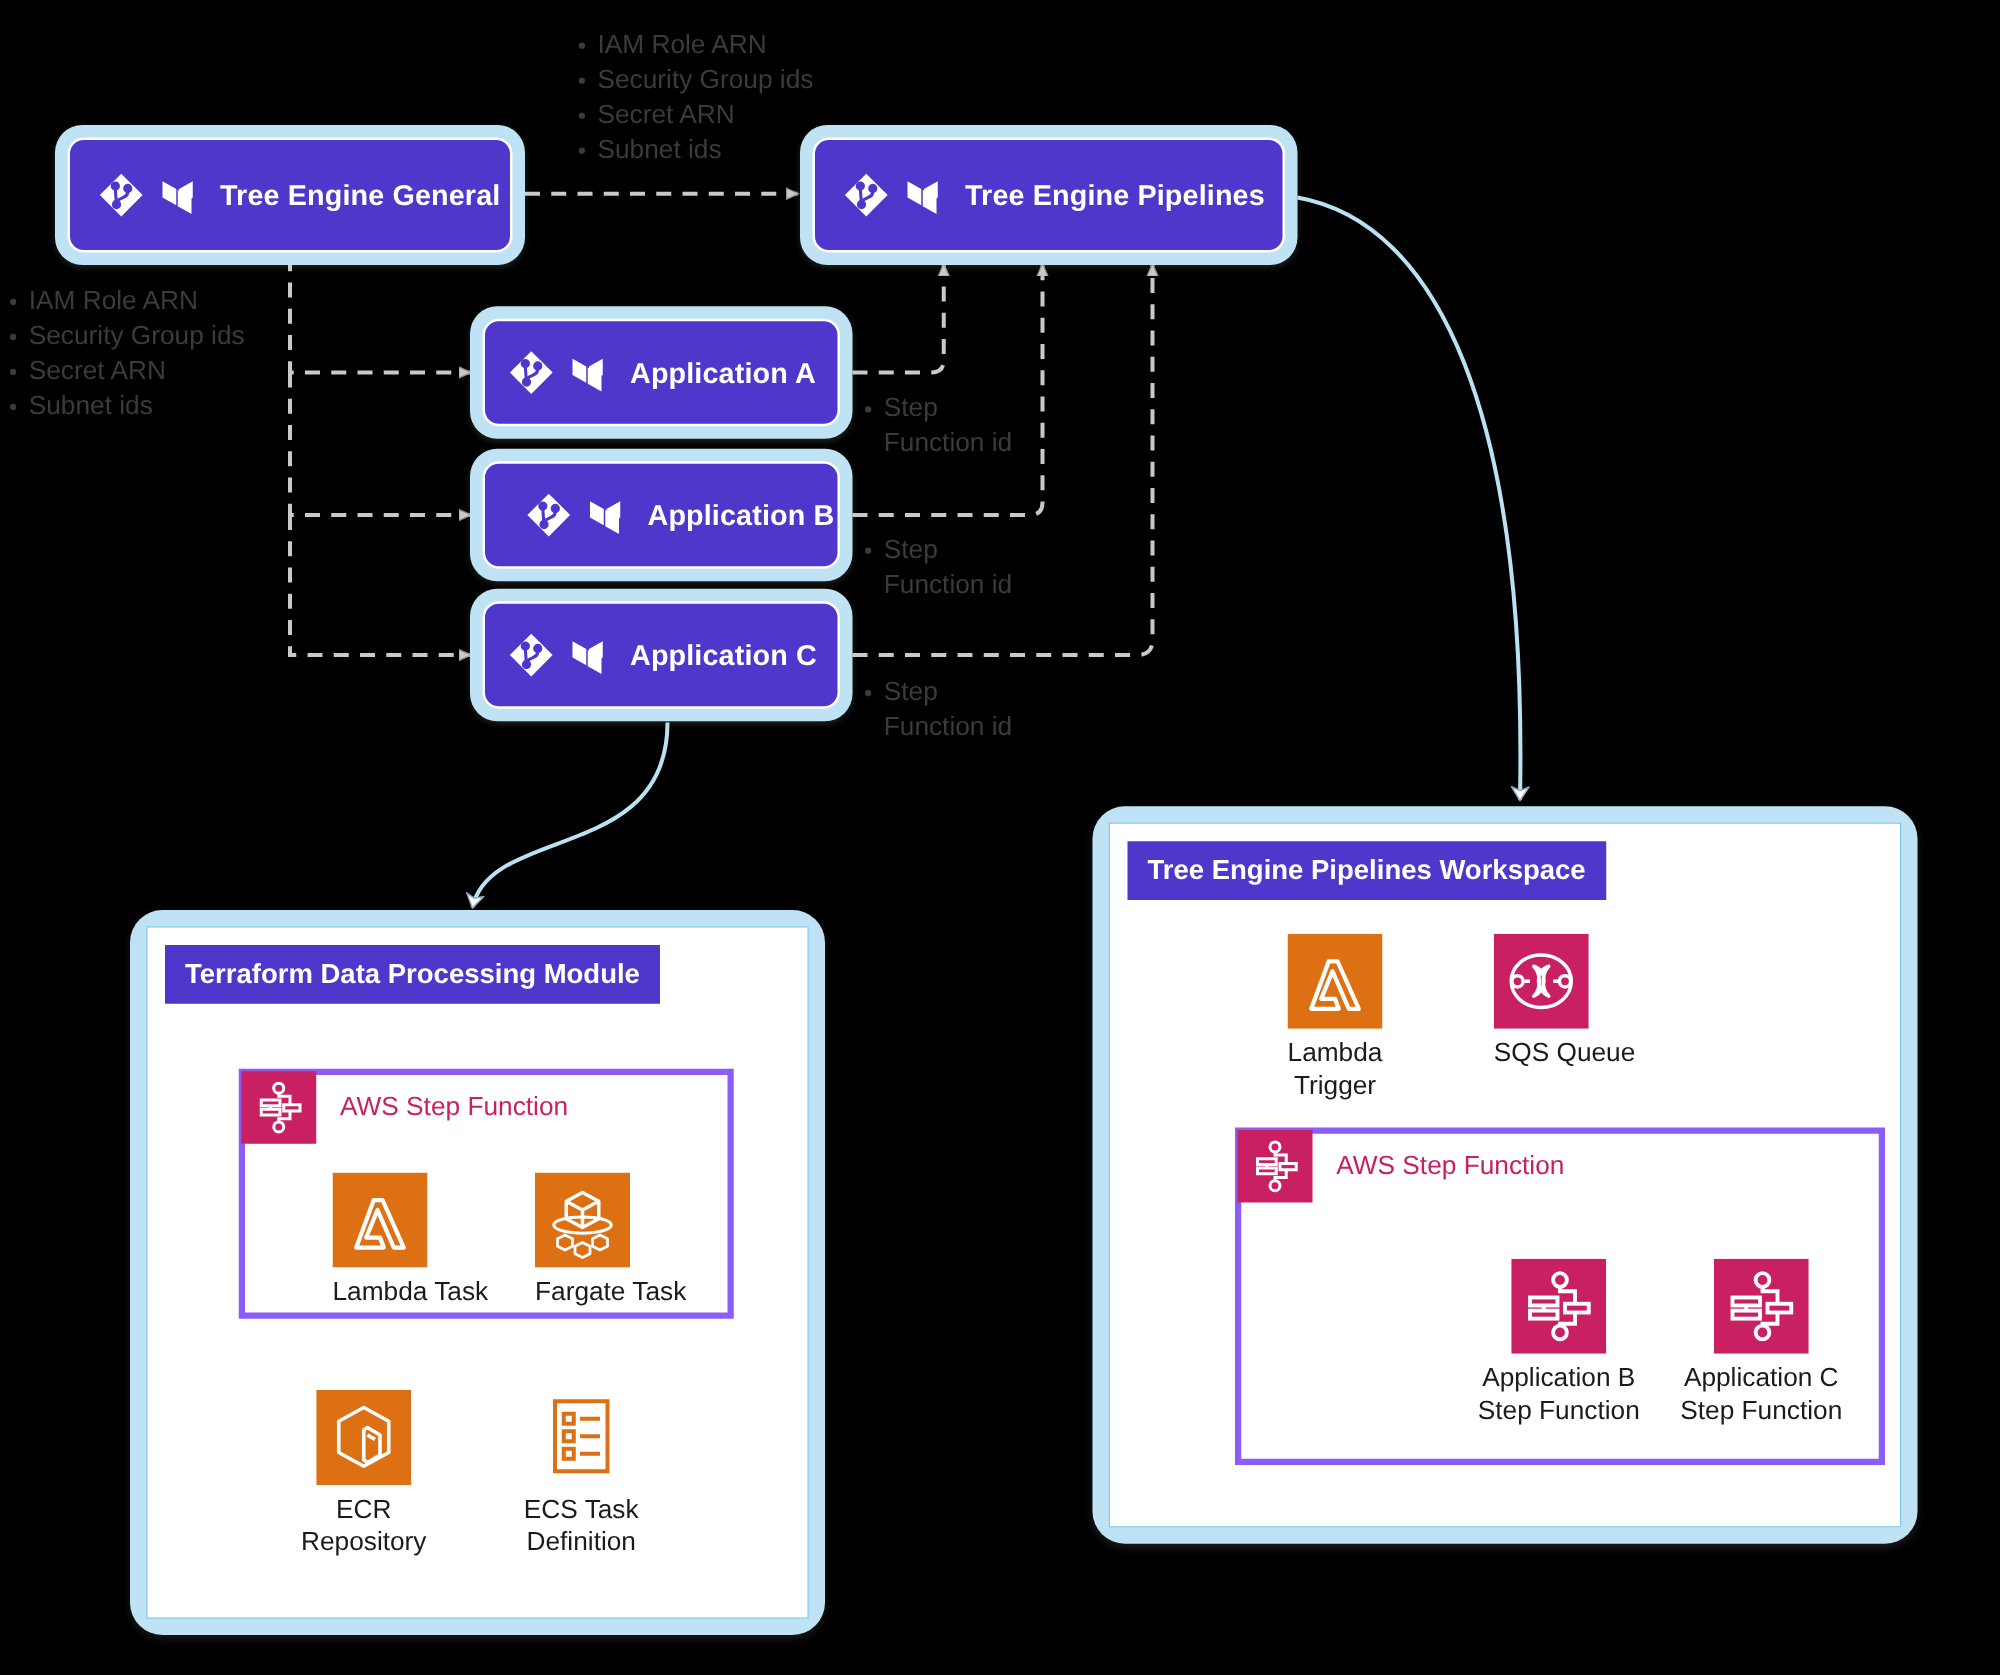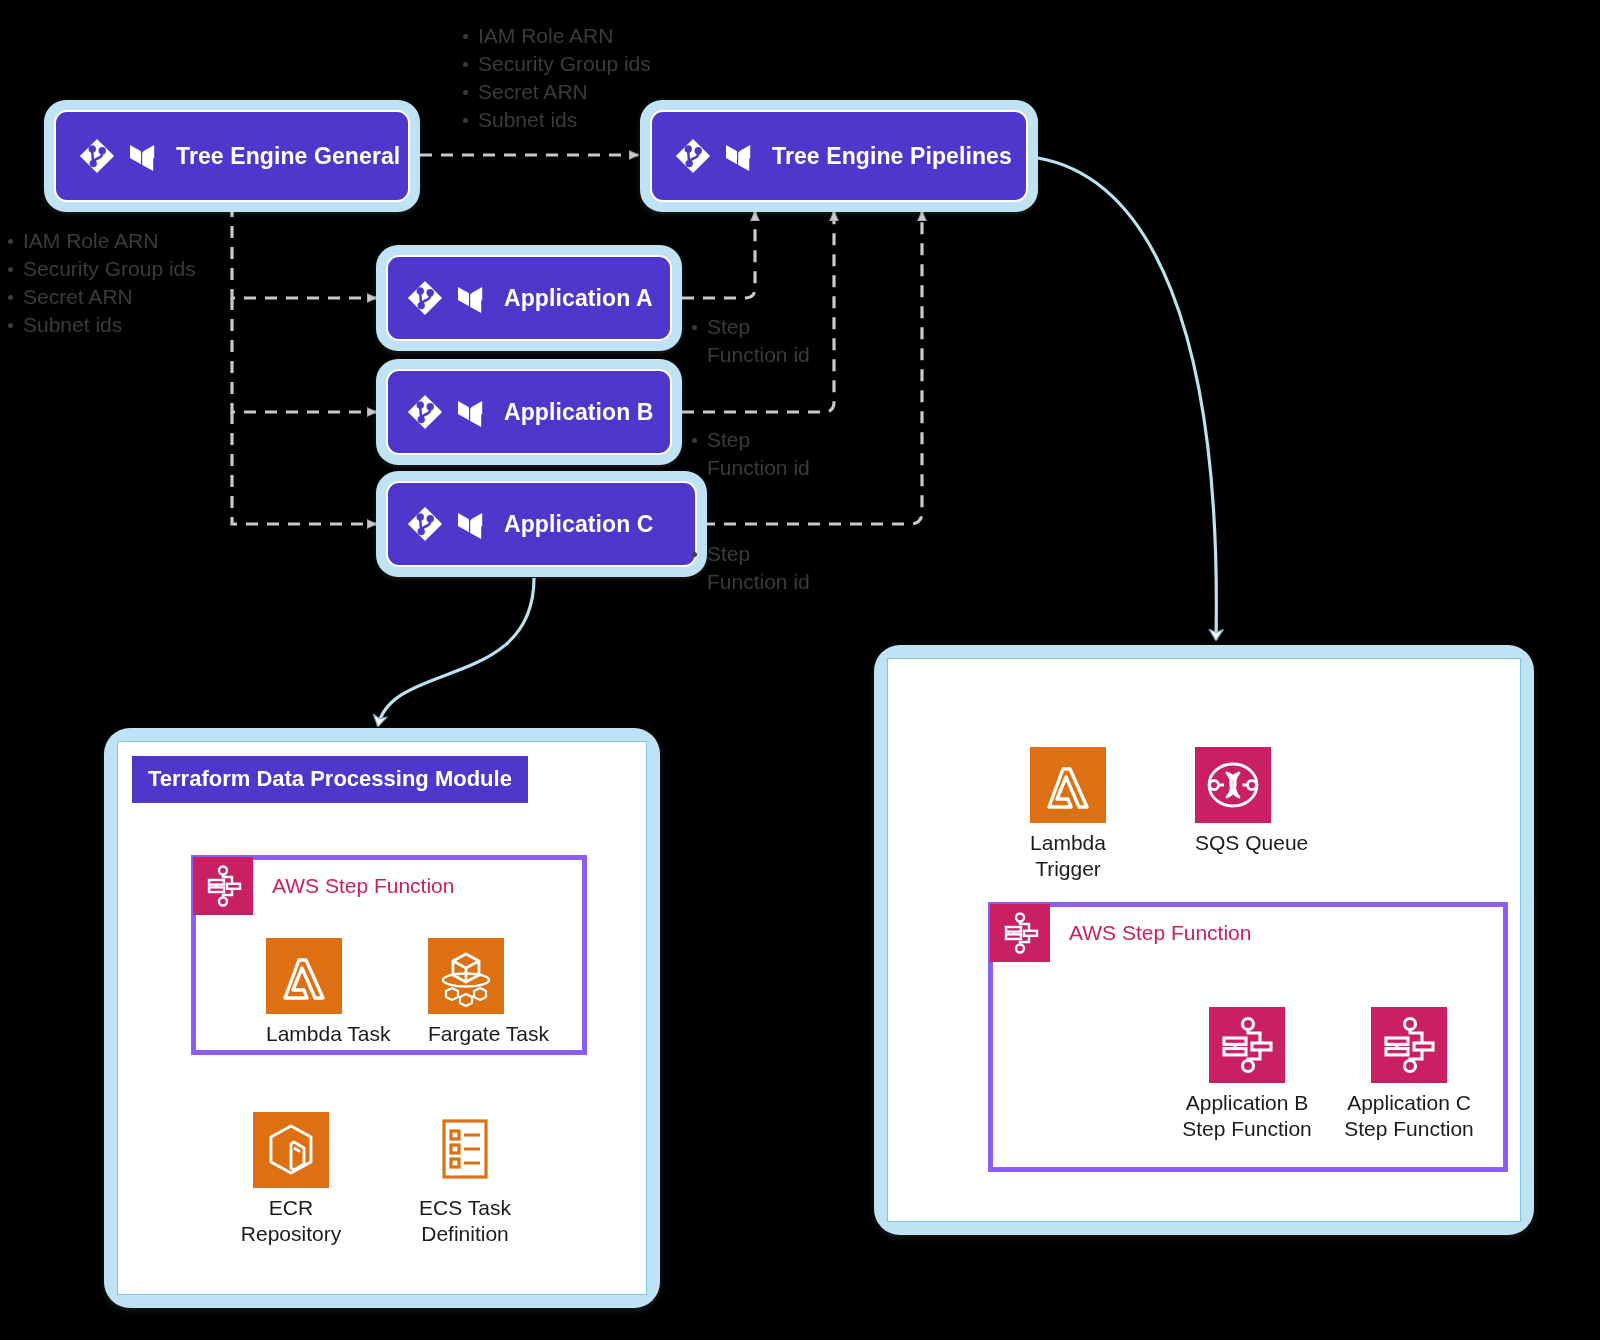--- a/index.html
+++ b/index.html
@@ -159,21 +159,21 @@
           <polygon points="2,7 13,13.2 13,26.2 2,20"></polygon>
           <polygon points="14.2,13.9 25.2,20.1 25.2,33.1 14.2,26.9"></polygon>
           <polygon points="15.2,13.2 15.2,26.2 26.2,20 26.2,7"></polygon>
         </g>
       </svg>
       <span class="lbl" data-name="repo-label">Application A</span>
     </div>
   </div>
 
   <div class="tf-pill" data-name="repo-application-b" style="left:376px;top:359px;width:306px;height:106px;">
-    <div class="inner" style="padding-left:18px;">
+    <div class="inner" style="padding-left:32px;">
       <svg class="icon-git" data-name="git-repo-icon" viewBox="0 0 40 40">
         <path d="M20 2 L38 20 L20 38 L2 20 Z" fill="#fff"></path>
         <g stroke="#4f37cc" stroke-width="2.6" fill="none" stroke-linecap="round">
           <circle cx="15" cy="12.5" r="2.6" fill="#4f37cc"></circle>
           <circle cx="25.5" cy="14.5" r="2.6" fill="#4f37cc"></circle>
           <circle cx="16" cy="28" r="2.6" fill="#4f37cc"></circle>
           <path d="M15 15.3 L15.8 25.3"></path>
           <path d="M25.5 17.3 C25.5 22.5 20 21.5 16.3 25.2"></path>
         </g>
       </svg>
@@ -181,21 +181,21 @@
         <g fill="#fff">
           <polygon points="2,7 13,13.2 13,26.2 2,20"></polygon>
           <polygon points="14.2,13.9 25.2,20.1 25.2,33.1 14.2,26.9"></polygon>
           <polygon points="15.2,13.2 15.2,26.2 26.2,20 26.2,7"></polygon>
         </g>
       </svg>
       <span class="lbl" data-name="repo-label">Application B</span>
     </div>
   </div>
 
-  <div class="tf-pill" data-name="repo-application-c" style="left:376px;top:471px;width:331px;height:106px;">
+  <div class="tf-pill" data-name="repo-application-c" style="left:376px;top:471px;width:306px;height:106px;">
     <div class="inner" style="padding-left:18px;">
       <svg class="icon-git" data-name="git-repo-icon" viewBox="0 0 40 40">
         <path d="M20 2 L38 20 L20 38 L2 20 Z" fill="#fff"></path>
         <g stroke="#4f37cc" stroke-width="2.6" fill="none" stroke-linecap="round">
           <circle cx="15" cy="12.5" r="2.6" fill="#4f37cc"></circle>
           <circle cx="25.5" cy="14.5" r="2.6" fill="#4f37cc"></circle>
           <circle cx="16" cy="28" r="2.6" fill="#4f37cc"></circle>
           <path d="M15 15.3 L15.8 25.3"></path>
           <path d="M25.5 17.3 C25.5 22.5 20 21.5 16.3 25.2"></path>
         </g>
@@ -310,20 +310,21 @@
             <path d="M37 23 L53 23 M37 37 L53 37 M37 51 L53 51"></path>
           </g>
         </svg>
         <div class="cap" data-name="node-label">ECS Task Definition</div>
       </div>
     </div>
   </div>
 
   <div class="panel" data-name="tree-engine-pipelines-workspace-panel" style="left:874px;top:645px;width:660px;height:590px;">
     <div class="sheet">
+      <div class="panel-title" data-name="panel-title">Tree Engine Pipelines Workspace</div>
 
       <div class="tile" data-name="lambda-trigger-node" style="left:142px;top:88px;width:76px;">
         <svg class="sq" data-name="aws-lambda-icon" viewBox="0 0 76 76">
           <rect width="76" height="76" fill="#dd7012"></rect>
           <path d="M19 60 L33 22 L40 22 L57 60 L49 60 L36 30 L27 52 L38 52 L41 60 Z" fill="none" stroke="#fff" stroke-width="3.4" stroke-linejoin="round"></path>
         </svg>
         <div class="cap w2" style="white-space:normal;width:120px;margin-left:-22px;" data-name="node-label">Lambda Trigger</div>
       </div>
 
       <div class="tile" data-name="sqs-queue-node" style="left:307px;top:88px;width:76px;">

